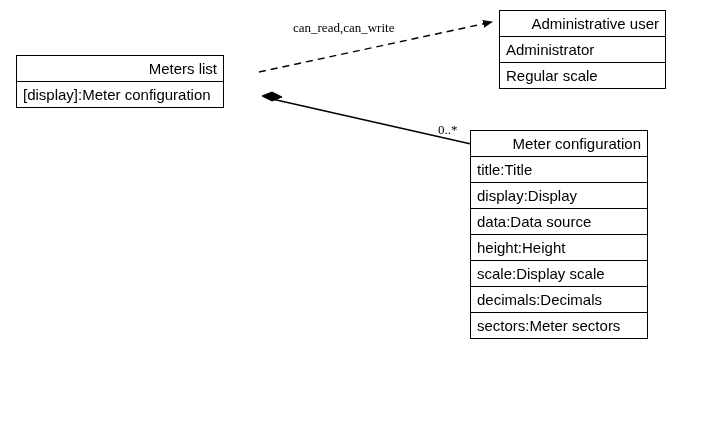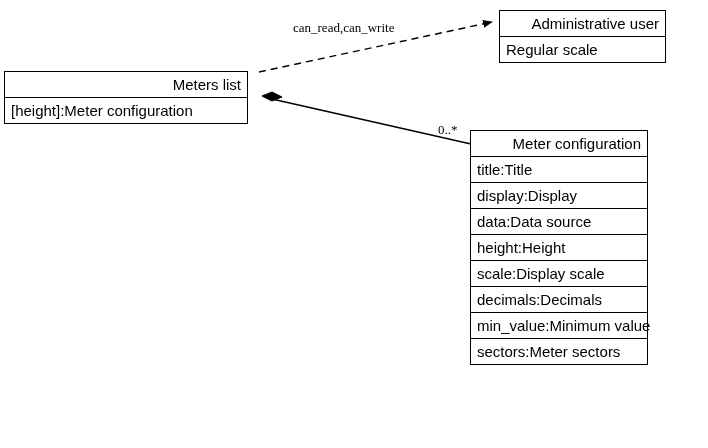--- a/index.html
+++ b/index.html
@@ -69,35 +69,35 @@
     <line x1="259" y1="72" x2="492" y2="22" stroke="#000000" stroke-width="1.4" stroke-dasharray="7,5" marker-end="url(#arrowhead)"></line>
 
     <line x1="272" y1="99" x2="471" y2="144" stroke="#000000" stroke-width="1.4"></line>
     <polygon points="262,96 272,92 282,97 272,101" fill="#000000" stroke="#000000" stroke-width="1"></polygon>
   </svg>
 
   <div class="edge-label" style="left:293px; top:20px;">can_read,can_write</div>
 
   <div class="edge-label" style="left:438px; top:122px;">0..*</div>
 
-  <div class="uml-box" style="left:4px; top:55px; width:244px;margin-top:16px;">
+  <div class="uml-box" style="left:16px; top:55px; width:208px;">
     <div class="uml-title">Meters list</div>
-    <div class="uml-row">[height]:Meter configuration</div>
+    <div class="uml-row">[display]:Meter configuration</div>
   </div>
 
   <div class="uml-box" style="left:499px; top:10px; width:167px;">
     <div class="uml-title">Administrative user</div>
+    <div class="uml-row">Administrator</div>
     <div class="uml-row">Regular scale</div>
   </div>
 
   <div class="uml-box" style="left:470px; top:130px; width:178px;">
     <div class="uml-title">Meter configuration</div>
     <div class="uml-row">title:Title</div>
     <div class="uml-row">display:Display</div>
     <div class="uml-row">data:Data source</div>
     <div class="uml-row">height:Height</div>
     <div class="uml-row">scale:Display scale</div>
     <div class="uml-row">decimals:Decimals</div>
-    <div class="uml-row">min_value:Minimum value</div>
     <div class="uml-row">sectors:Meter sectors</div>
   </div>
 
 </div>
 
 </body></html>

